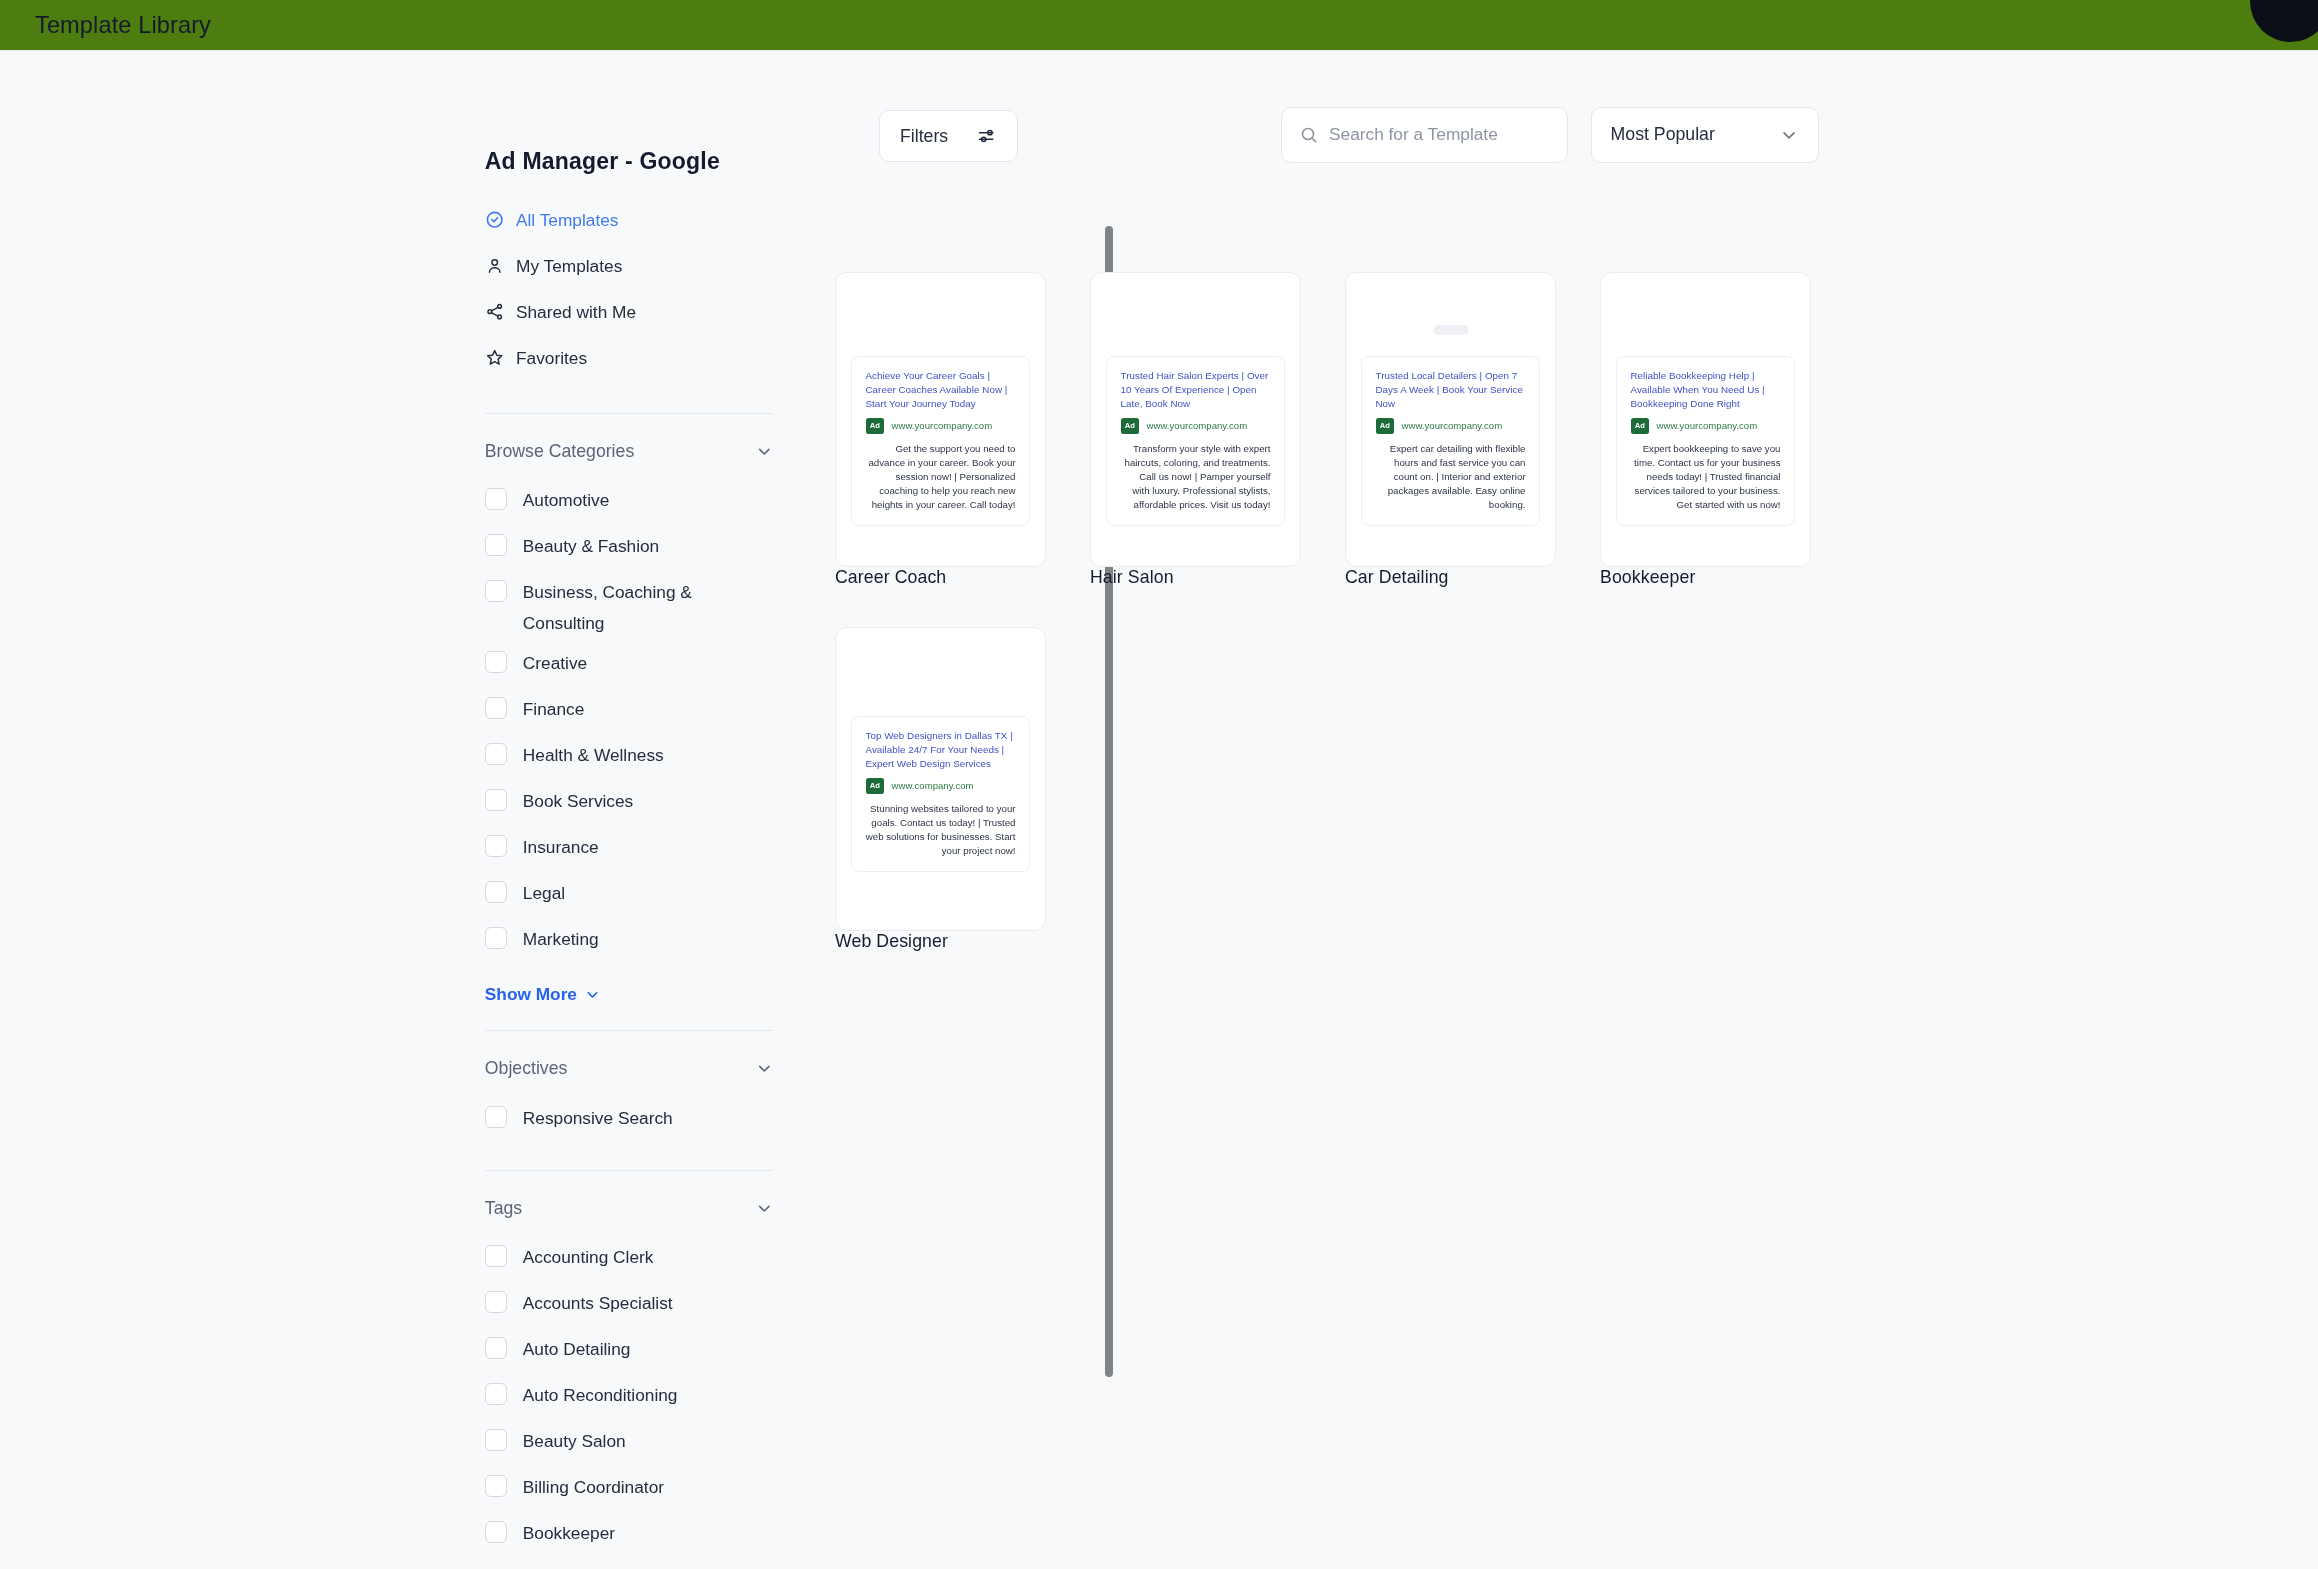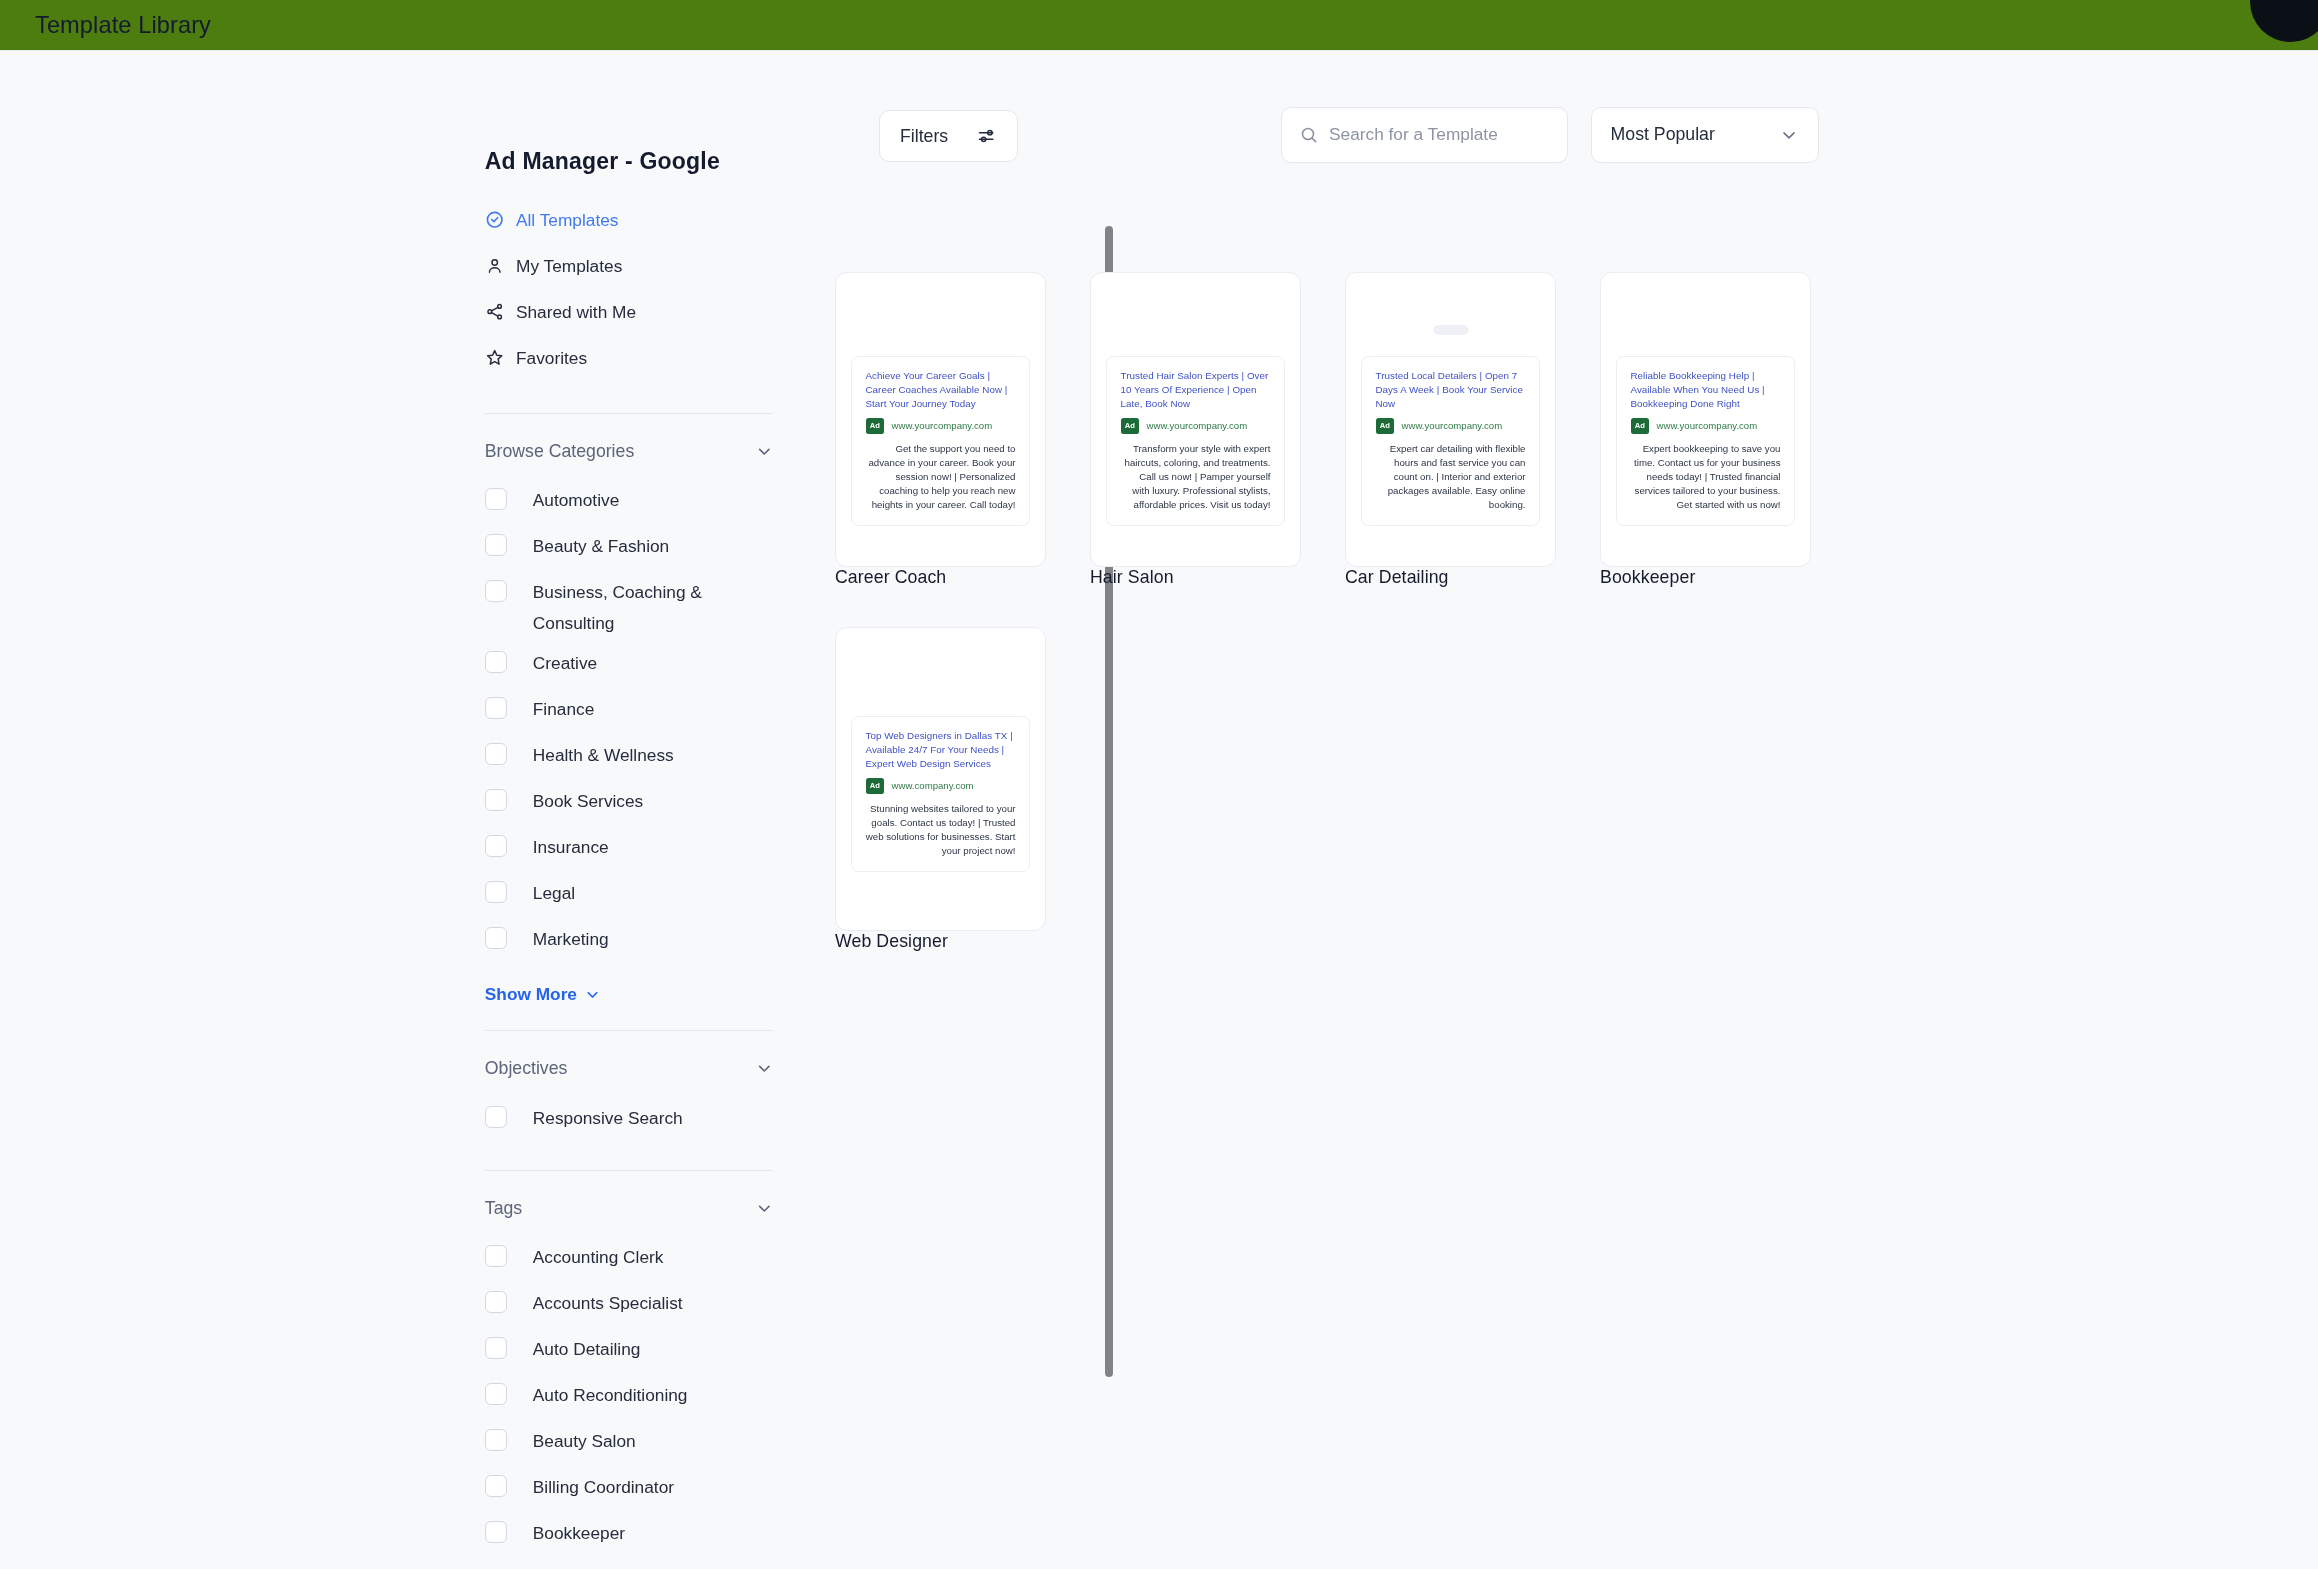--- a/index.html
+++ b/index.html
@@ -50,21 +50,21 @@
   .rule { height:0.8px; background:#e4e7ec; margin:18.6px 11.8px 0 11.8px; }
 
   .sec-head {
     display:flex; align-items:center; justify-content:space-between;
     padding:0 11.8px; height:52px; margin-top:11.8px; cursor:pointer;
   }
   .sec-head .lbl { font-size:17.7px; color:#5b6478; }
   .sec-head .chev svg { width:18.6px; height:18.6px; display:block; }
 
   .cb-row {
-    display:flex; align-items:flex-start; gap:26px;
+    display:flex; align-items:flex-start; gap:16px;
     padding:0 11.8px 0 11.8px; min-height:46px; cursor:pointer;
   }
   .cb-box {
     width:22px; height:22px; flex:0 0 22px; margin-top:11px;
     border:1.3px solid #d3d8e0; border-radius:5.9px; background:#fff;
   }
   .cb-lbl { font-size:17.3px; color:#252c3d; line-height:46px; }
   .cb-lbl.wrap { line-height:31px; padding-top:7.6px; }
 
   .show-more {

